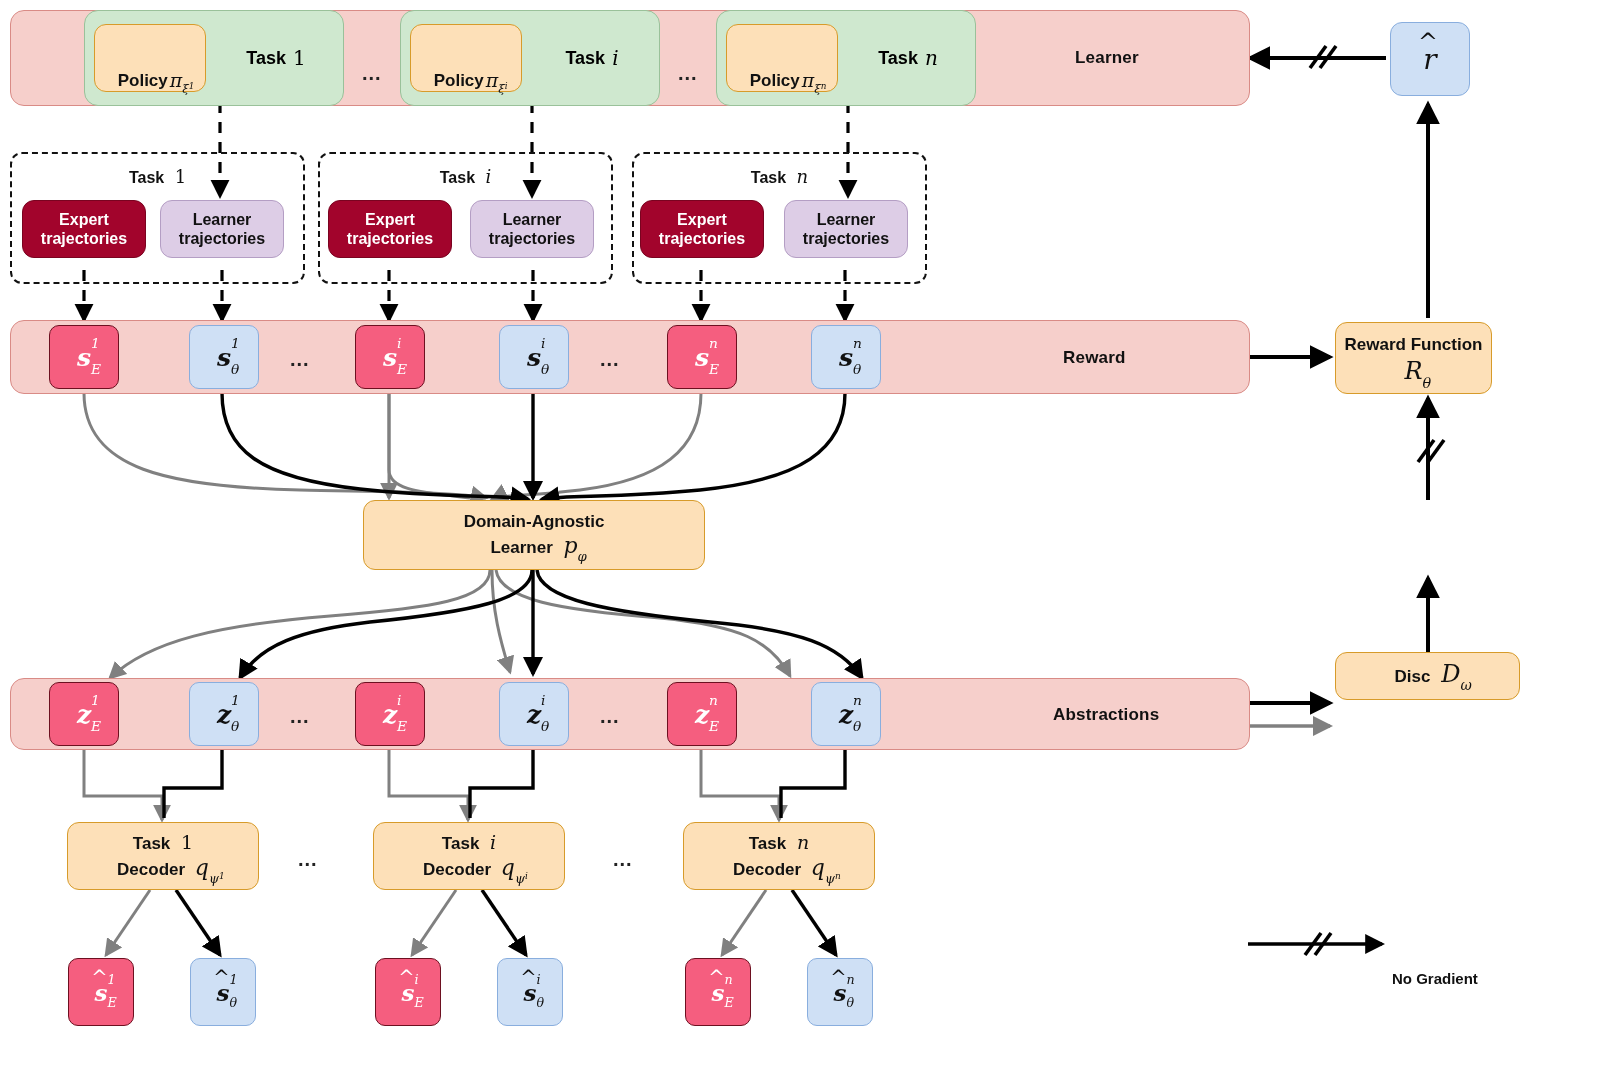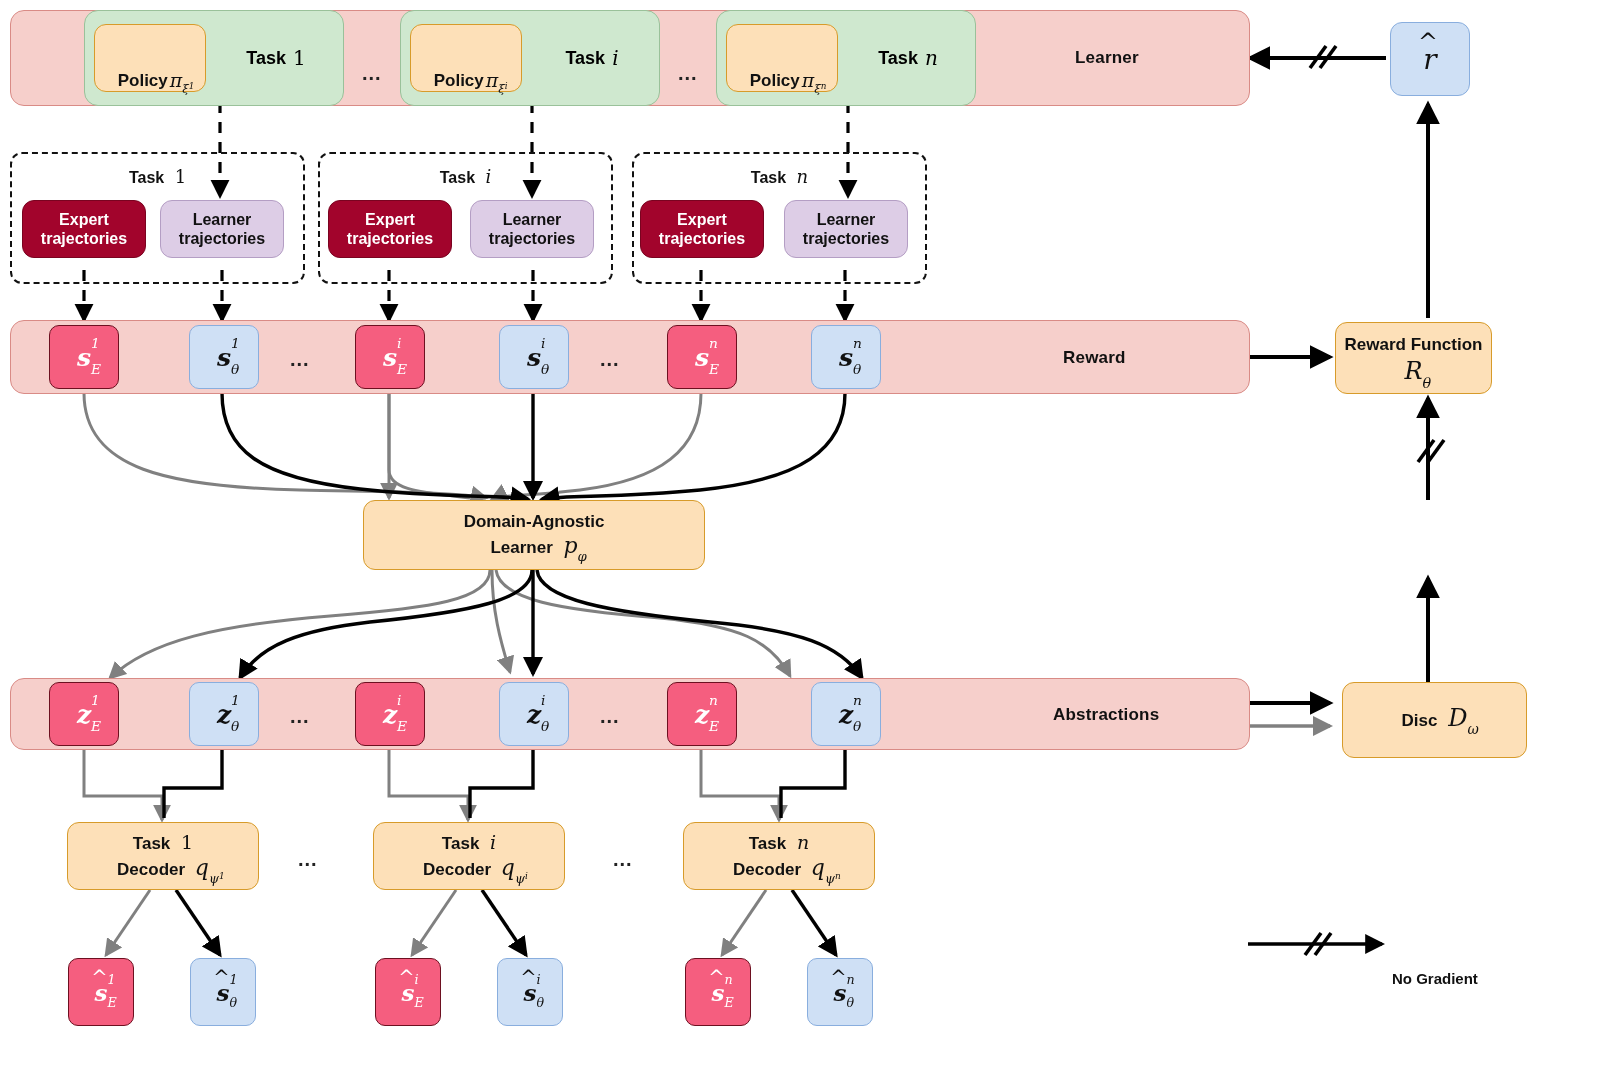--- a/index.html
+++ b/index.html
@@ -434,21 +434,21 @@
   </div>
   <div class="dots" style="left:600px; top:705px;">...</div>
   <div class="abs pink-chip" style="left:667px; top:682px; width:70px; height:64px;">
     <span class="sym">z<span class="sup">n</span><span class="sub">E</span></span>
   </div>
   <div class="abs blue-chip" style="left:811px; top:682px; width:70px; height:64px;">
     <span class="sym">z<span class="sup">n</span><span class="sub">θ</span></span>
   </div>
   <div class="band-label" style="left:1053px; top:705px;">Abstractions</div>
 
-  <div class="abs orange-box" style="left:1335px; top:682px; width:185px; height:76px;margin-left:7px;">
+  <div class="abs orange-box" style="left:1335px; top:652px; width:185px; height:48px;">
     <span>
       <span>Disc</span>
       <span class="sym" style="font-weight:normal; font-size:24px; margin-left:6px;">D<span class="sub" style="font-size:0.58em;">ω</span></span>
     </span>
   </div>
 
   <div class="abs orange-box" style="left:67px; top:822px; width:192px; height:68px;">
     <span>
       <span>Task</span>
       <span class="mathup" style="font-size:19px; margin-left:6px;">1</span>

